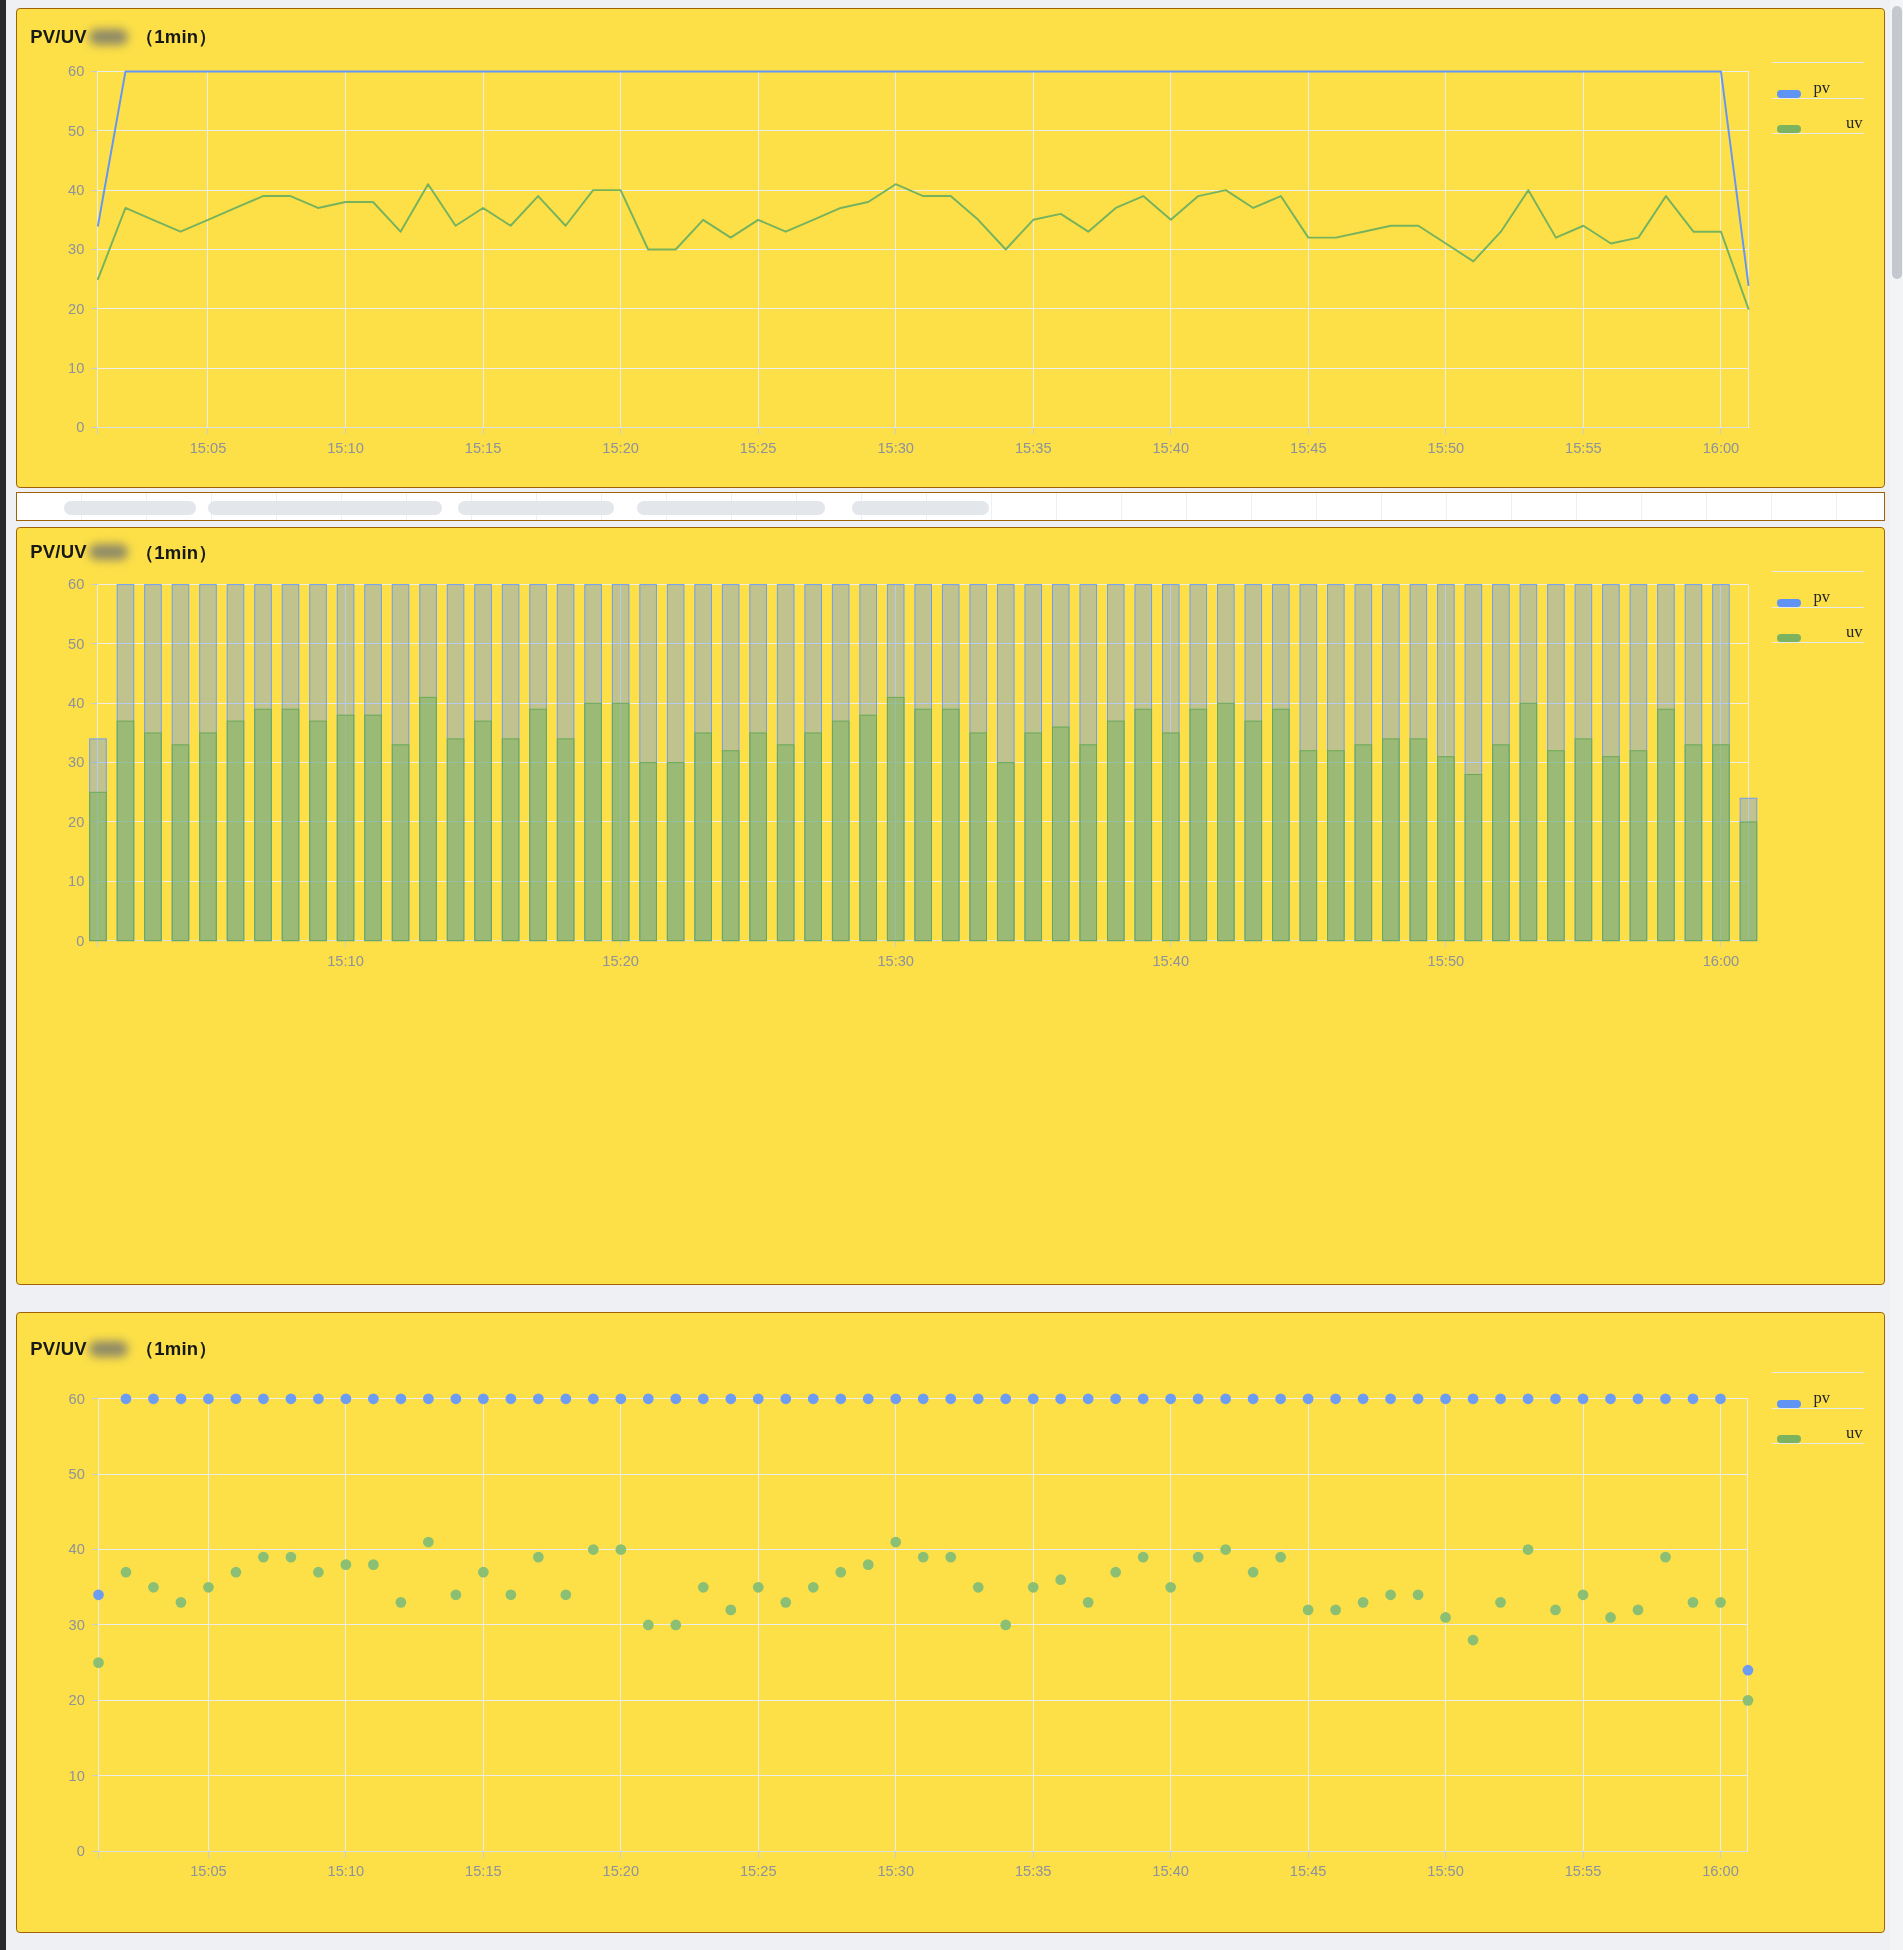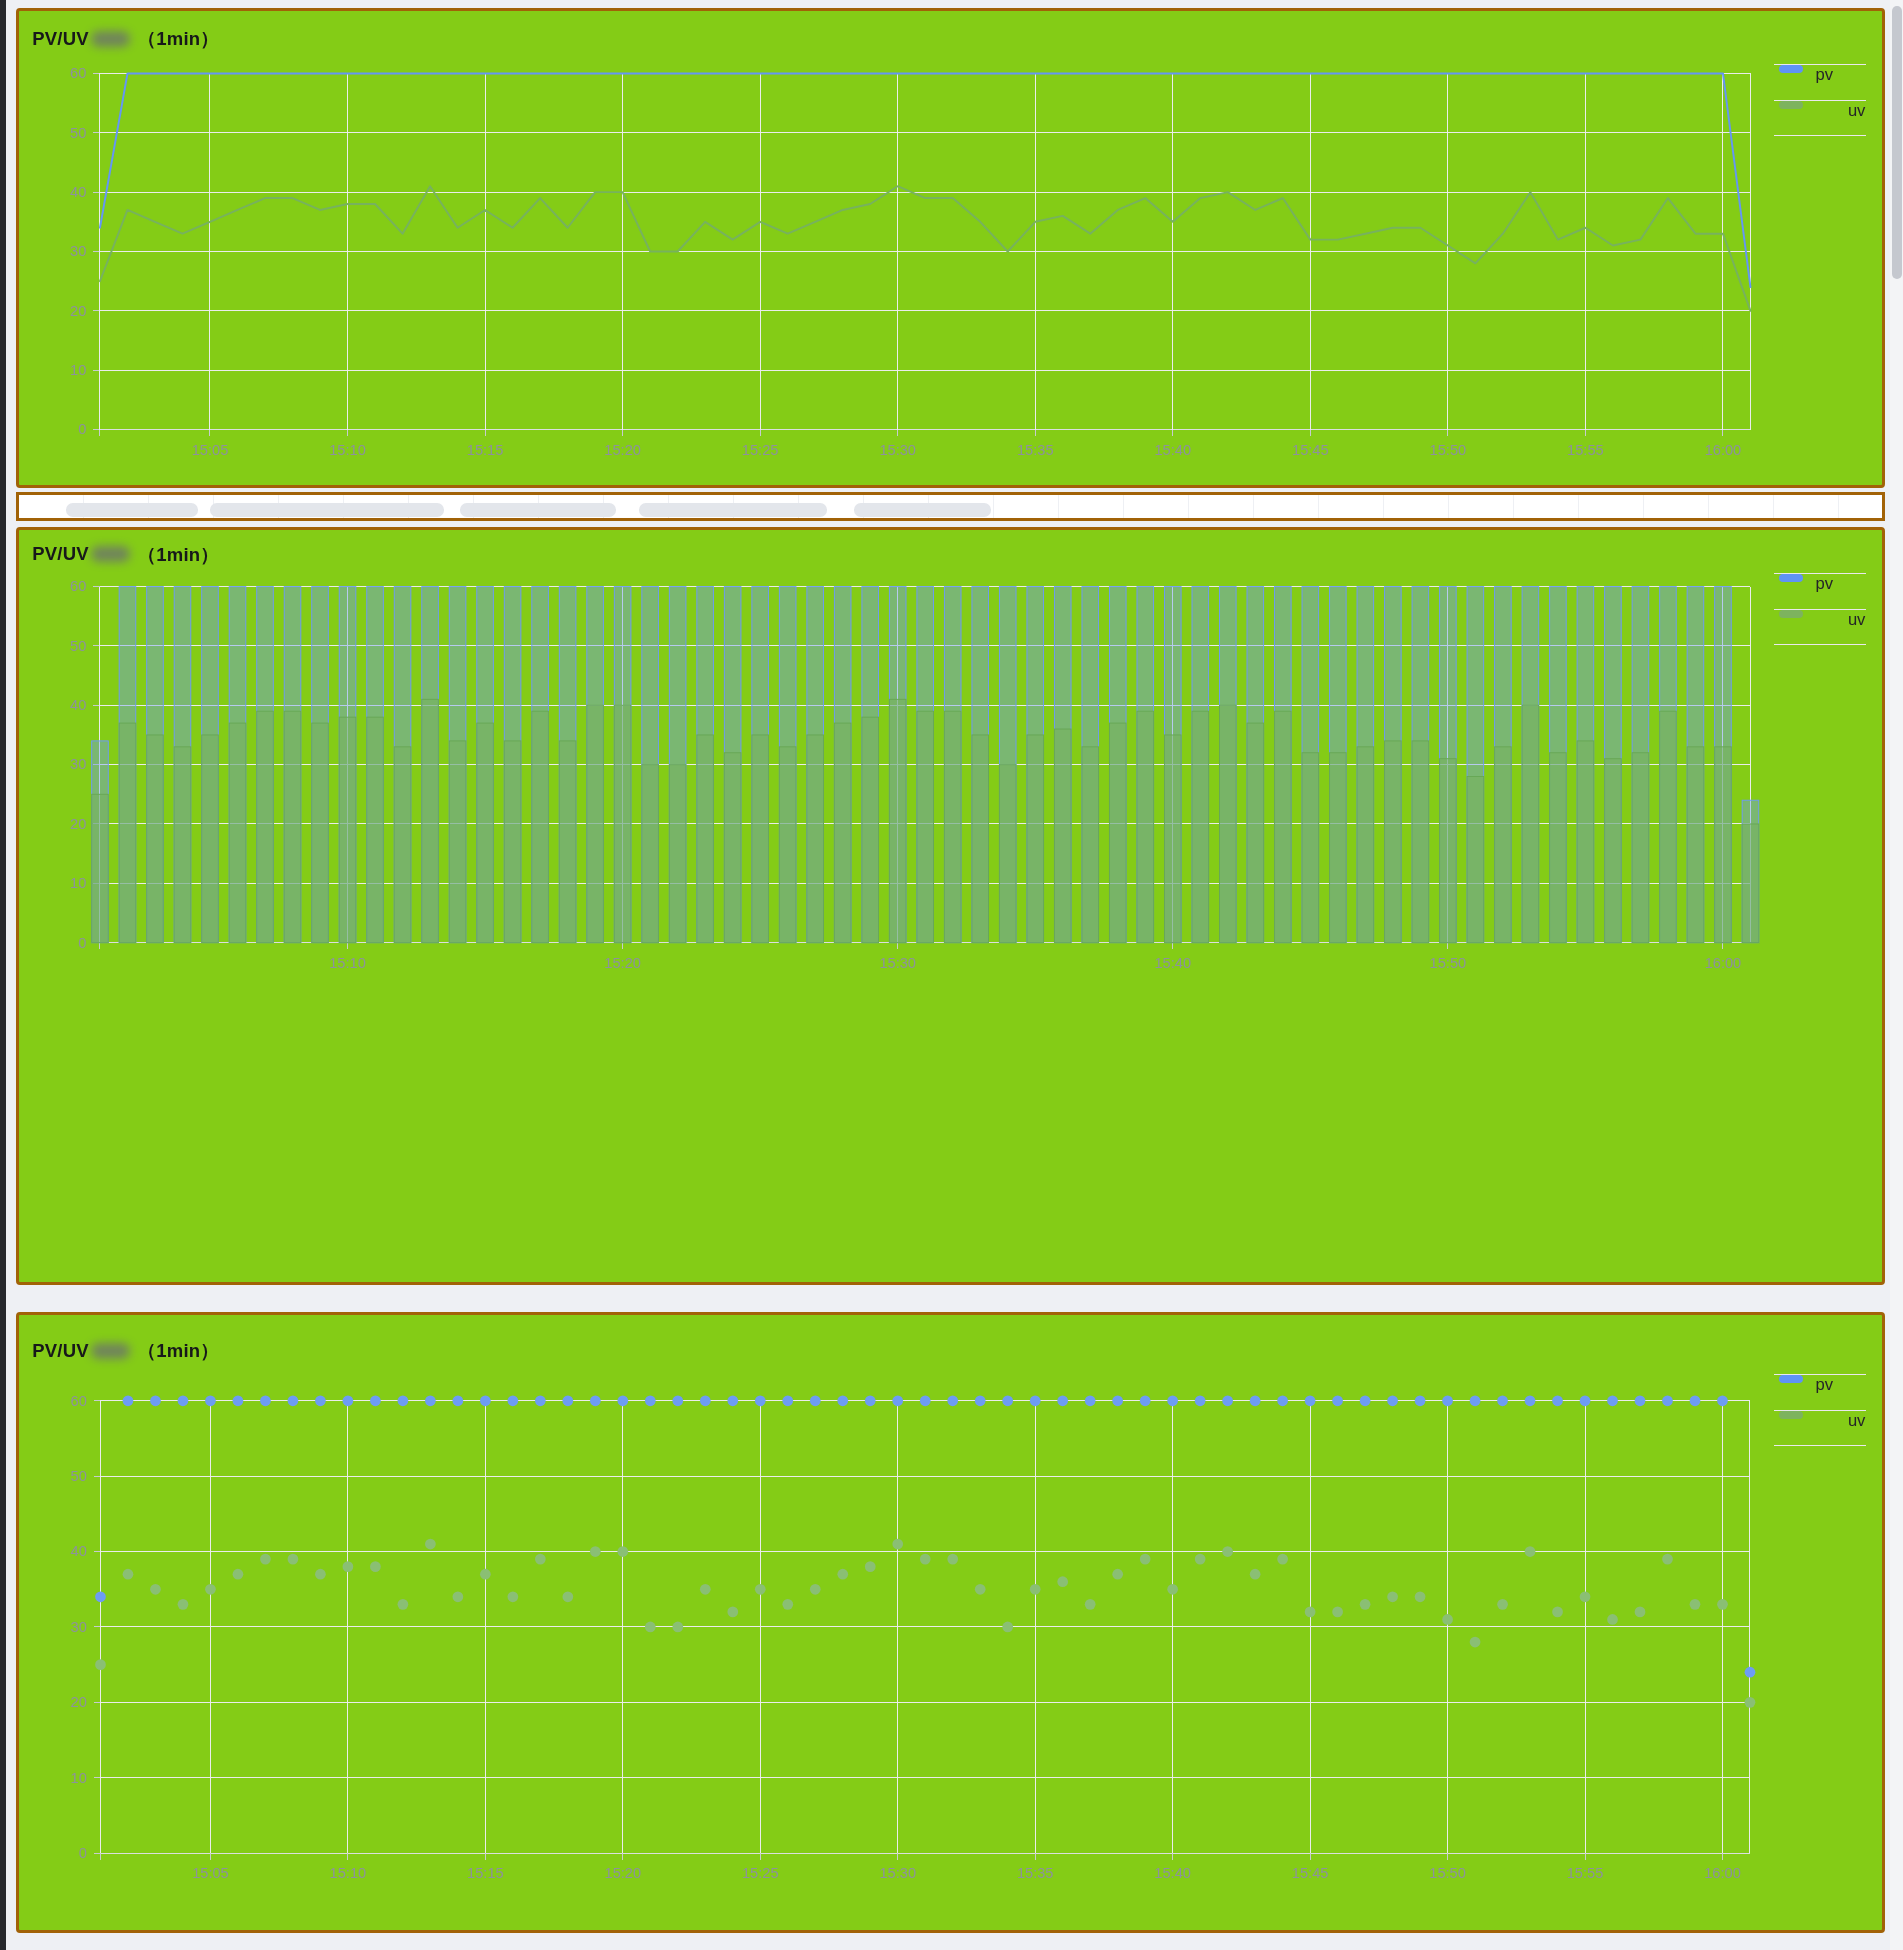--- a/index.html
+++ b/index.html
@@ -1,28 +1,28 @@
 <!DOCTYPE html>
 <html><head>
 <meta charset="utf-8">
 <style>
   html,body{margin:0;padding:0;background:#eef0f4;font-family:"Liberation Sans",sans-serif;}
   #page{position:relative;width:1904px;height:1950px;background:#eef0f4;overflow:hidden;}
   .window-edge{position:absolute;left:0;top:0;width:5.9px;height:1950px;background:#26282c;}
-  .panel{position:absolute;background:#84cc16;border:3px solid #a16207;border-radius:3.9px;box-sizing:border-box;}
+  .panel{position:absolute;background:#fde047;border:1px solid #a16207;border-radius:3.9px;box-sizing:border-box;}
   #panel1{left:15.6px;top:7.8px;width:1869px;height:480px;}
   #strip{left:15.6px;top:492px;width:1869px;height:29px;overflow:hidden;border-radius:0;
          background-image:repeating-linear-gradient(90deg,#ffffff 0px,#ffffff 64px,#eef0f4 64px,#eef0f4 65px);}
   .skeleton-bar{position:absolute;top:7.8px;height:14.6px;border-radius:6.8px;background:#e3e6eb;}
   #panel2{left:15.6px;top:527px;width:1869px;height:758px;}
   #panel3{left:15.6px;top:1312px;width:1869px;height:621px;}
   .chart-title{position:absolute;left:13.7px;display:flex;align-items:center;font-size:18.5px;font-weight:bold;color:#17181a;letter-spacing:0.2px;}
   .redacted{display:inline-block;width:39px;height:15.6px;margin:0 7.8px 0 2px;background:#6a6d72;border-radius:7.8px;filter:blur(4.9px);opacity:0.75;}
   .legend{position:absolute;left:1755px;width:92px;}
-  .legend-item{display:flex;align-items:flex-start;gap:12.7px;height:36px;border-top:1px solid #e9e9ec;padding-left:5.9px;box-sizing:border-box;cursor:pointer;}
+  .legend-item{display:flex;align-items:flex-end;gap:12.7px;height:36px;border-top:1px solid #e9e9ec;padding-left:5.9px;box-sizing:border-box;cursor:pointer;font-family:Liberation Serif, serif;}
   .legend-item:last-child{border-bottom:1px solid #e9e9ec;gap:45px;}
   .legend-swatch{width:23.4px;height:7.8px;border-radius:3.9px;flex:0 0 auto;}
   .legend-label{font-size:16.6px;color:#242528;}
   svg.chart{position:absolute;left:0;top:0;}
   .scrollbar-track{position:absolute;right:0;top:0;width:13.7px;height:1950px;background:#f3f4f6;}
   .scrollbar-thumb{position:absolute;left:2px;top:5.9px;width:9.8px;height:273px;border-radius:4.9px;background:#c5c8cf;}
 </style>
 </head>
 <body>
 

